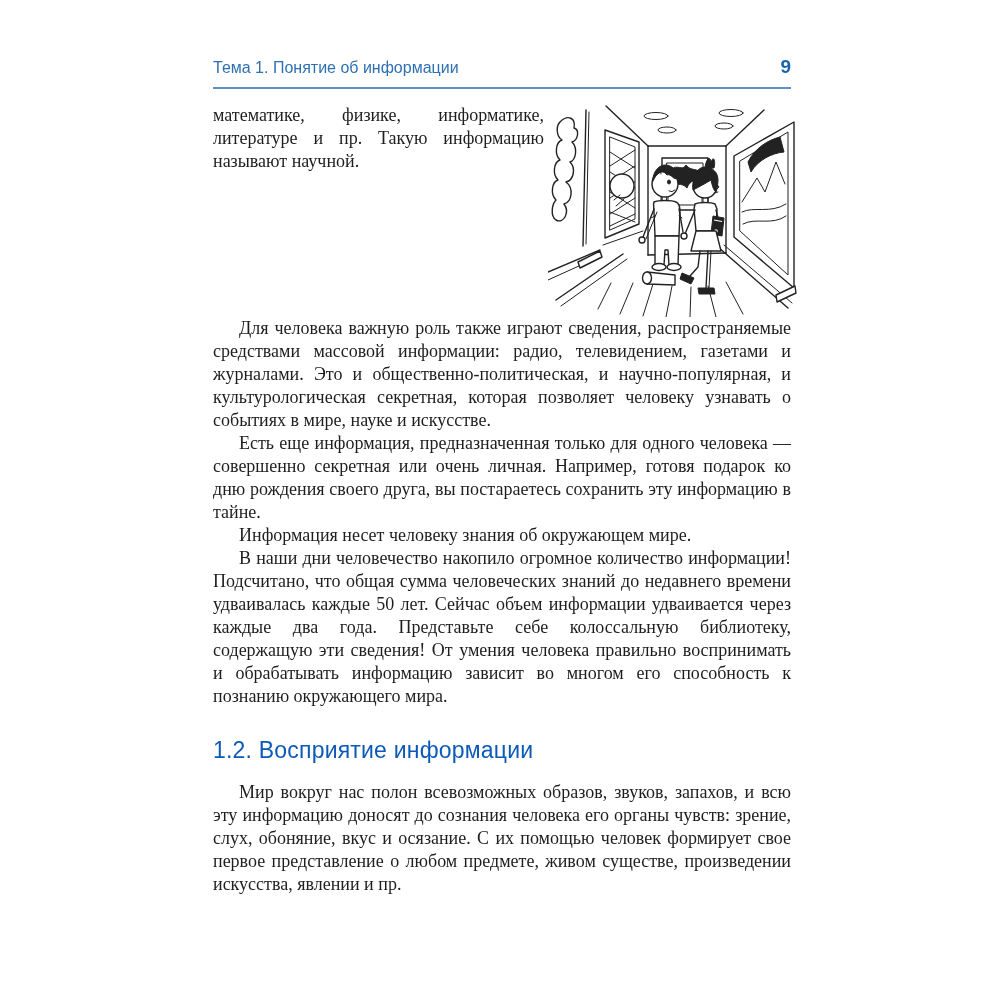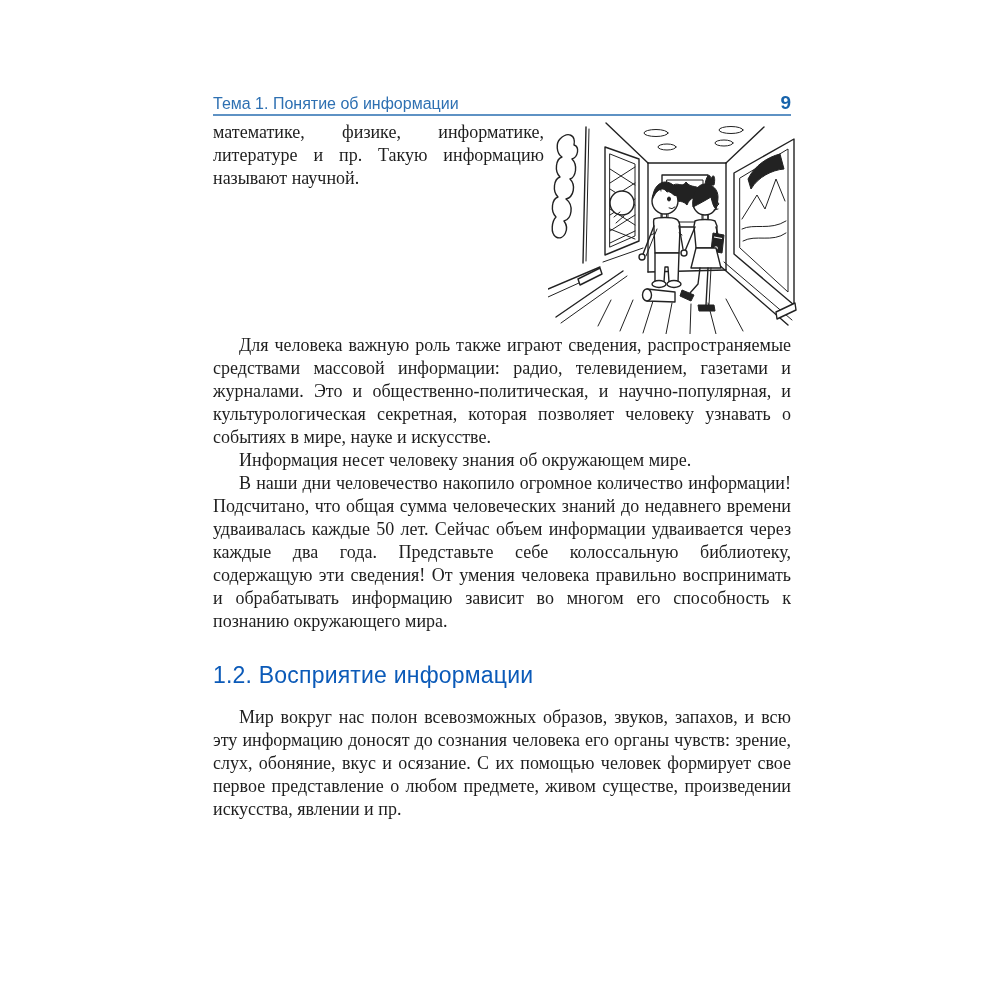--- a/index.html
+++ b/index.html
@@ -6,27 +6,27 @@
   .page {
     position:relative; width:1000px; height:1000px; background:#ffffff;
     font-family:"Liberation Serif", serif; color:#1e1e1e; overflow:hidden;
   }
   .content { position:absolute; left:213px; top:56px; width:578px; }
 
   
   .page-header {
     display:flex; justify-content:space-between; align-items:baseline;
     font-family:"Liberation Sans", sans-serif;
-    border-bottom:2px solid #5e92c4;margin-top:36px;
+    padding-bottom:9px; border-bottom:2px solid #5e92c4;
   }
   .chapter-title { font-size:16px; color:#2e70b2; }
   .page-number  { font-size:19px; font-weight:bold; color:#1763ab; }
 
   
-  .intro-row { display:flex; margin-top:5px; }
+  .intro-row { display:flex; margin-top:15px; }
   .intro-col { width:331px; flex:none; }
   .illustration { flex:none; width:252px; height:213px; margin:0 -9px 0 4px; padding:0; }
   .illustration svg { display:block; width:252px; height:213px; }
 
   p {
     margin:0; font-size:18px; line-height:23px; text-align:justify;
     text-indent:26px; hyphens:auto; -webkit-hyphens:auto;
   }
   p.cont { text-indent:0; }
 
@@ -168,20 +168,21 @@
             <path class="lnt" d="M163,147 L161,184"></path>
             <path class="dark" d="M150,184 L166,184 L167,190 L151,190 Z"></path>
             <path class="ln" d="M152,147 L150,163 L142,172"></path>
             <path class="dark" d="M134,169 L146,174 L143,180 L132,175 Z"></path>
           </g>
         </svg>
       </figure>
     </div>
 
     <p>Для человека важную роль также играют сведения, распространяемые средствами массовой информации: радио, телевидением, газетами и журналами. Это и общественно-политическая, и научно-популярная, и культурологическая секретная, которая позволяет человеку узнавать о событиях в мире, науке и искусстве.</p>
+    <p>Есть еще информация, предназначенная только для одного человека — совершенно секретная или очень личная. Например, готовя подарок ко дню рождения своего друга, вы постараетесь сохранить эту информацию в тайне.</p>
     <p>Информация несет человеку знания об окружающем мире.</p>
     <p>В наши дни человечество накопило огромное количество информации! Подсчитано, что общая сумма человеческих знаний до недавнего времени удваивалась каждые 50 лет. Сейчас объем информации удваивается через каждые два года. Представьте себе колоссальную библиотеку, содержащую эти сведения! От умения человека правильно воспринимать и обрабатывать информацию зависит во многом его способность к познанию окружающего мира.</p>
 
     <h2 class="section-heading">1.2. Восприятие информации</h2>
 
     <p>Мир вокруг нас полон всевозможных образов, звуков, запахов, и всю эту информацию доносят до сознания человека его органы чувств: зрение, слух, обоняние, вкус и осязание. С их помощью человек формирует свое первое представление о любом предмете, живом существе, произведении искусства, явлении и пр.</p>
 
   </div>
 </div>
 

